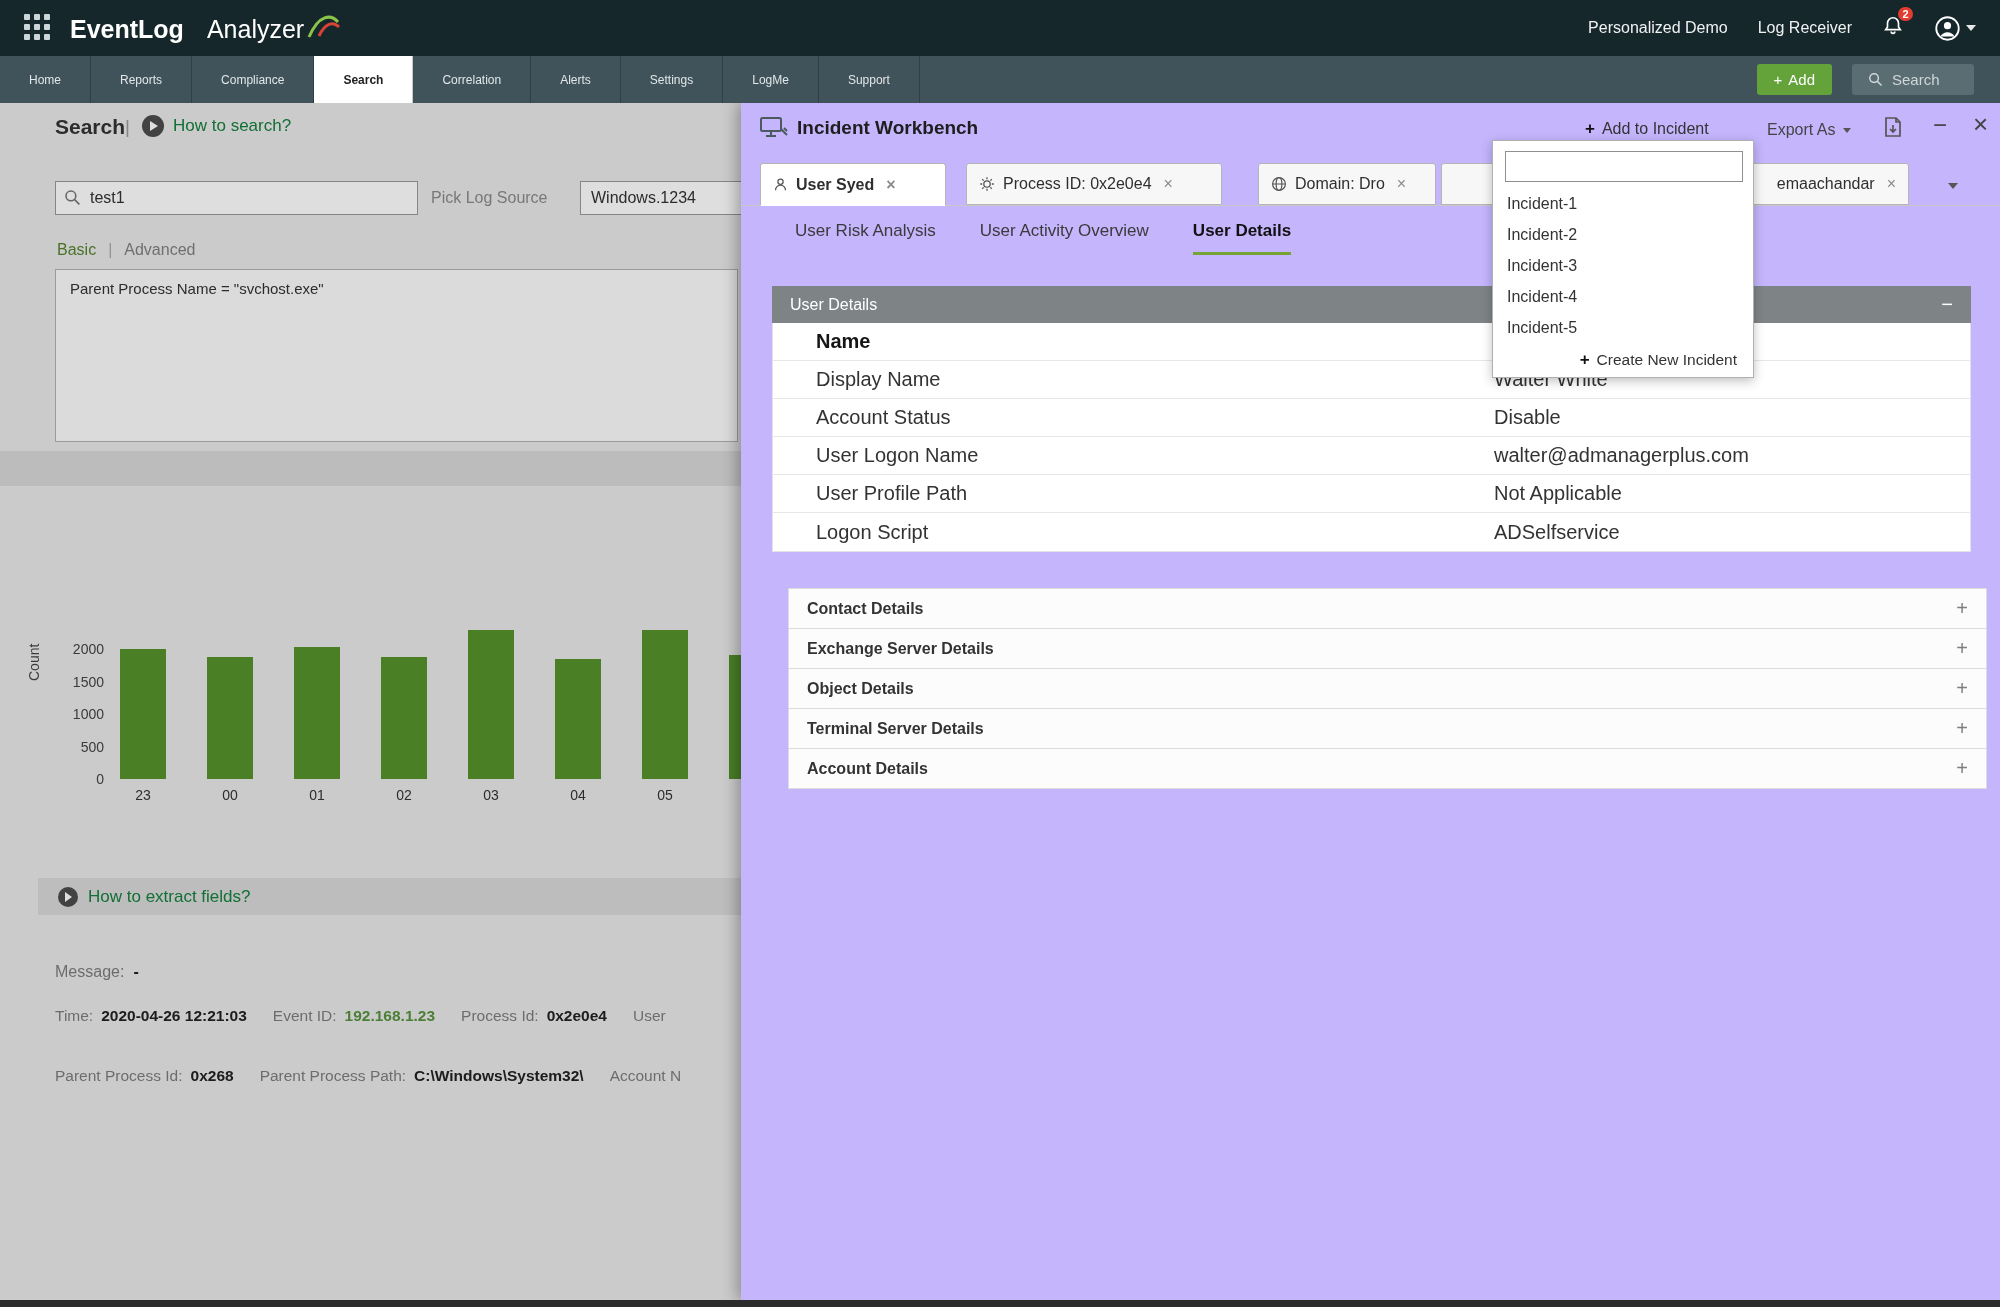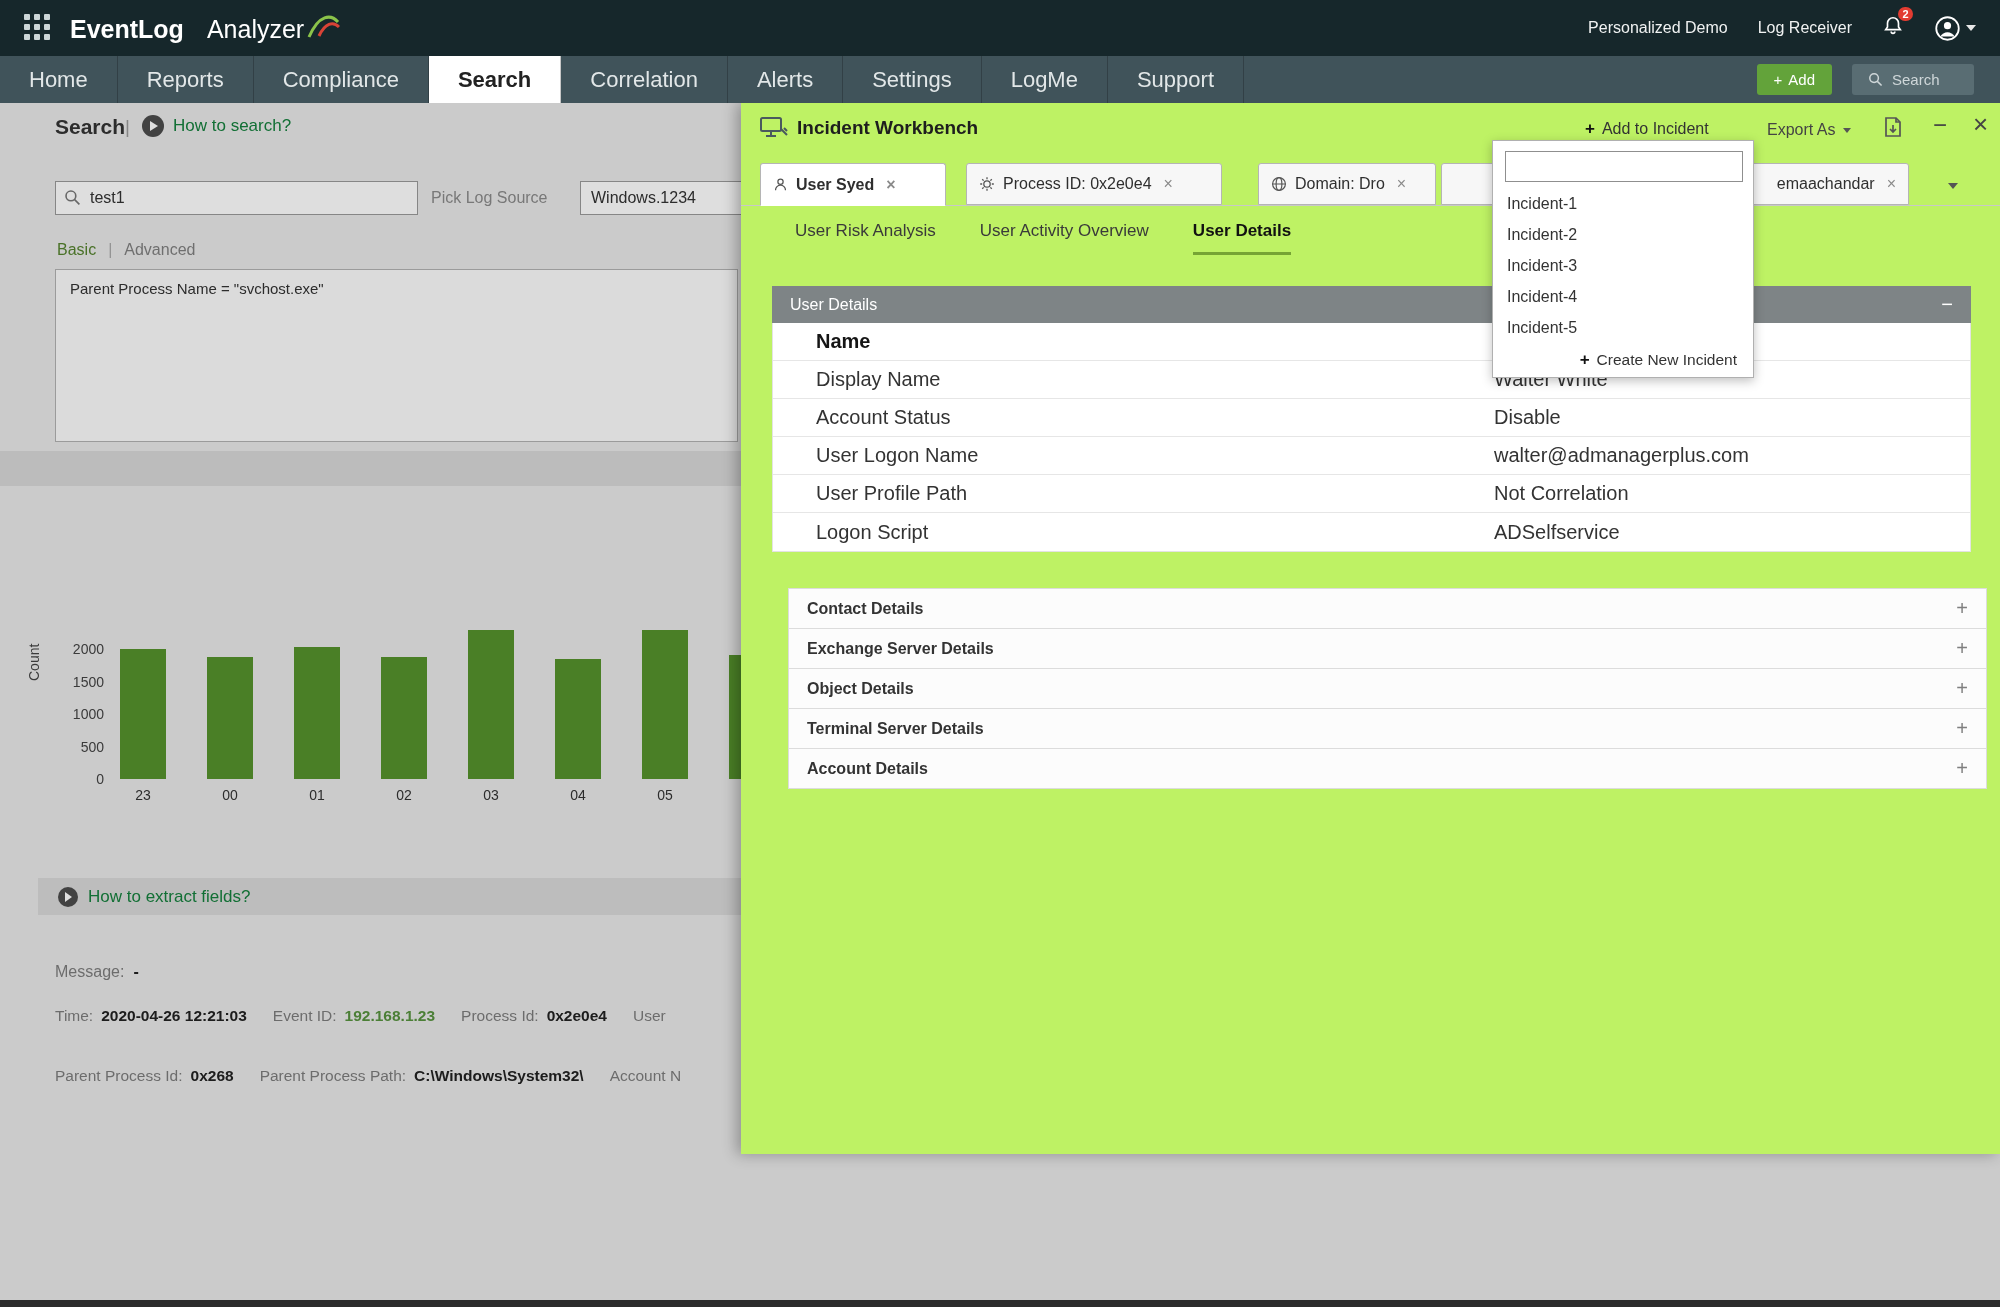--- a/index.html
+++ b/index.html
@@ -16,21 +16,21 @@
   .logo svg { margin-left:2px; margin-bottom:4px; }
   .topbar-right { margin-left:auto; display:flex; align-items:center; gap:30px; font-size:16px; color:#f0f2f2; }
   .top-link { cursor:pointer; }
   .bell-wrap { position:relative; cursor:pointer; }
   .badge { position:absolute; top:-8px; right:-9px; background:#e23c31; color:#fff; font-size:11px; line-height:14px; min-width:15px; text-align:center; border-radius:8px; padding:0 3px; font-weight:700; }
   .avatar-wrap { display:flex; align-items:center; gap:5px; cursor:pointer; }
   .caret { width:0; height:0; border-left:5px solid transparent; border-right:5px solid transparent; border-top:6px solid #e8e8e8; display:inline-block; }
 
   
   .navbar { position:absolute; top:56px; left:0; width:2000px; height:47px; background:#40535a; display:flex; align-items:stretch; z-index:40; }
-  .nav-item { display:flex; align-items:center; padding:0 29px; color:#e2e7e8; font-size:22px; border-right:1px solid rgba(0,0,0,0.22); cursor:pointer; }
+  .nav-item { display:flex; align-items:center; padding:0 29px; color:#e2e7e8; font-size:12px; border-right:1px solid rgba(0,0,0,0.22); cursor:pointer; }
   .nav-item.active { background:#ffffff; color:#222; font-weight:700; }
   .nav-right { margin-left:auto; display:flex; align-items:center; gap:20px; padding-right:26px; }
   .add-btn { background:#63a33a; color:#fff; border-radius:3px; padding:7px 17px; font-size:15px; cursor:pointer; display:flex; gap:6px; align-items:center; }
   .nav-search { background:#596d73; border-radius:3px; padding:7px 16px; color:#cfd7d9; display:flex; align-items:center; gap:9px; font-size:15px; width:122px; cursor:pointer; }
 
   
   .page { position:absolute; top:103px; left:0; width:2000px; height:1197px; background:#eaeaea; z-index:1; }
   .pg-title { position:absolute; left:55px; top:12px; font-size:21px; font-weight:700; color:#333; }
   .pg-pipe { position:absolute; left:125px; top:13px; font-size:19px; color:#9a9a9a; }
   .howto { position:absolute; left:142px; top:12px; display:flex; align-items:center; gap:9px; cursor:pointer; }
@@ -65,21 +65,21 @@
   .val { color:#222; font-weight:700; }
   .val.link { color:#57923f; font-weight:700; }
   .detail-line { position:absolute; left:55px; width:690px; overflow:hidden; white-space:nowrap; display:flex; gap:26px; font-size:15.5px; }
   .detail-line .pair { display:flex; gap:8px; }
   .dl1 { top:904px; } .dl2 { top:964px; }
 
   
   .backdrop { position:absolute; top:103px; left:0; width:2000px; height:1197px; background:rgba(0,0,0,0.13); z-index:5; }
 
   
-  .modal { position:absolute; left:741px; top:103px; width:1259px; height:1051px; background:#bef264; z-index:10; box-shadow:-4px 0 14px rgba(0,0,0,0.30); }
+  .modal { position:absolute; left:741px; top:103px; width:1259px; height:1197px; background:#c4b5fd; z-index:10; box-shadow:-4px 0 14px rgba(0,0,0,0.30); }
   .wb-icon { position:absolute; left:18px; top:12px; }
   .wb-title { position:absolute; left:56px; top:14px; font-size:19px; font-weight:700; color:#1e1e1e; }
   .add-incident { position:absolute; left:844px; top:16px; display:flex; gap:7px; align-items:center; font-size:16px; color:#333; cursor:pointer; }
   .add-incident .plus { font-weight:700; font-size:17px; color:#111; }
   .export-as { position:absolute; left:1026px; top:18px; display:flex; gap:8px; align-items:center; font-size:16px; color:#444; cursor:pointer; }
   .export-as .caret { border-top-color:#555; border-left-width:4px; border-right-width:4px; border-top-width:5px; }
   .export-icon { position:absolute; left:1140px; top:12px; cursor:pointer; }
   .min-btn { position:absolute; left:1192px; top:8px; font-size:24px; color:#444; cursor:pointer; }
   .close-btn { position:absolute; left:1232px; top:6px; font-size:26px; color:#444; cursor:pointer; }
 
@@ -379,21 +379,21 @@
       <div class="prow">
         <span class="plabel">Account Status</span>
         <span class="pvalue">Disable</span>
       </div>
       <div class="prow">
         <span class="plabel">User Logon Name</span>
         <span class="pvalue">walter@admanagerplus.com</span>
       </div>
       <div class="prow">
         <span class="plabel">User Profile Path</span>
-        <span class="pvalue">Not Correlation</span>
+        <span class="pvalue">Not Applicable</span>
       </div>
       <div class="prow">
         <span class="plabel">Logon Script</span>
         <span class="pvalue">ADSelfservice</span>
       </div>
     </div>
   </div>
 
   <div class="sections">
     <div class="acc">

